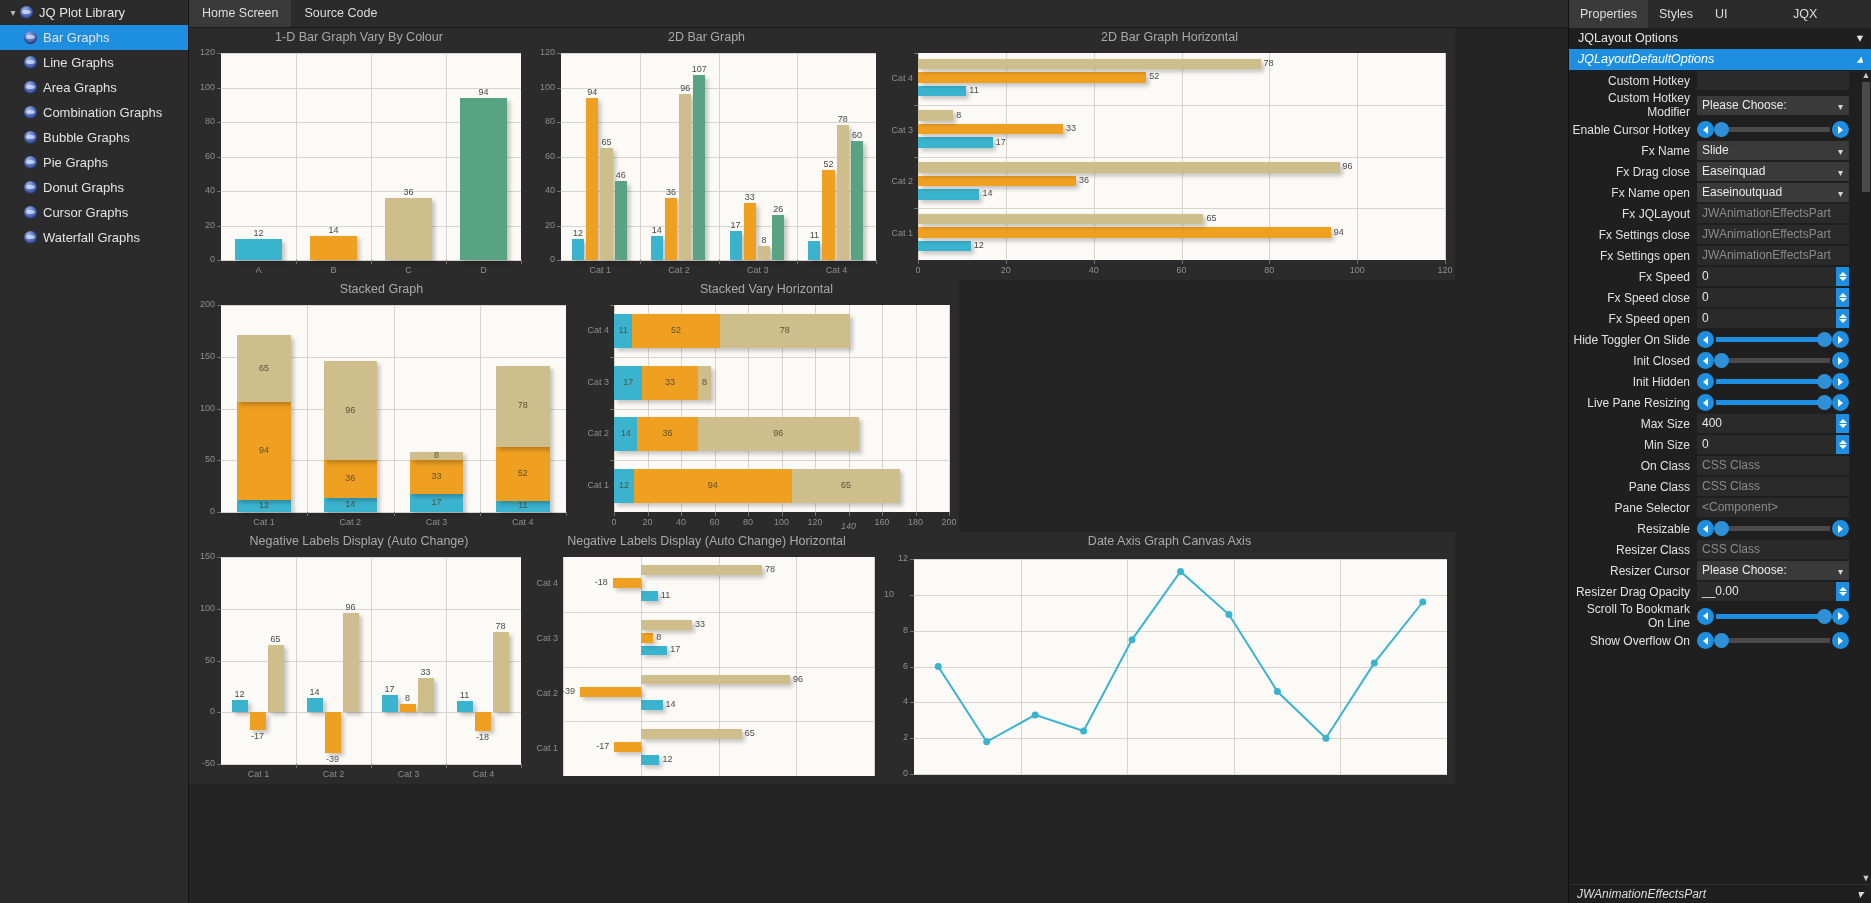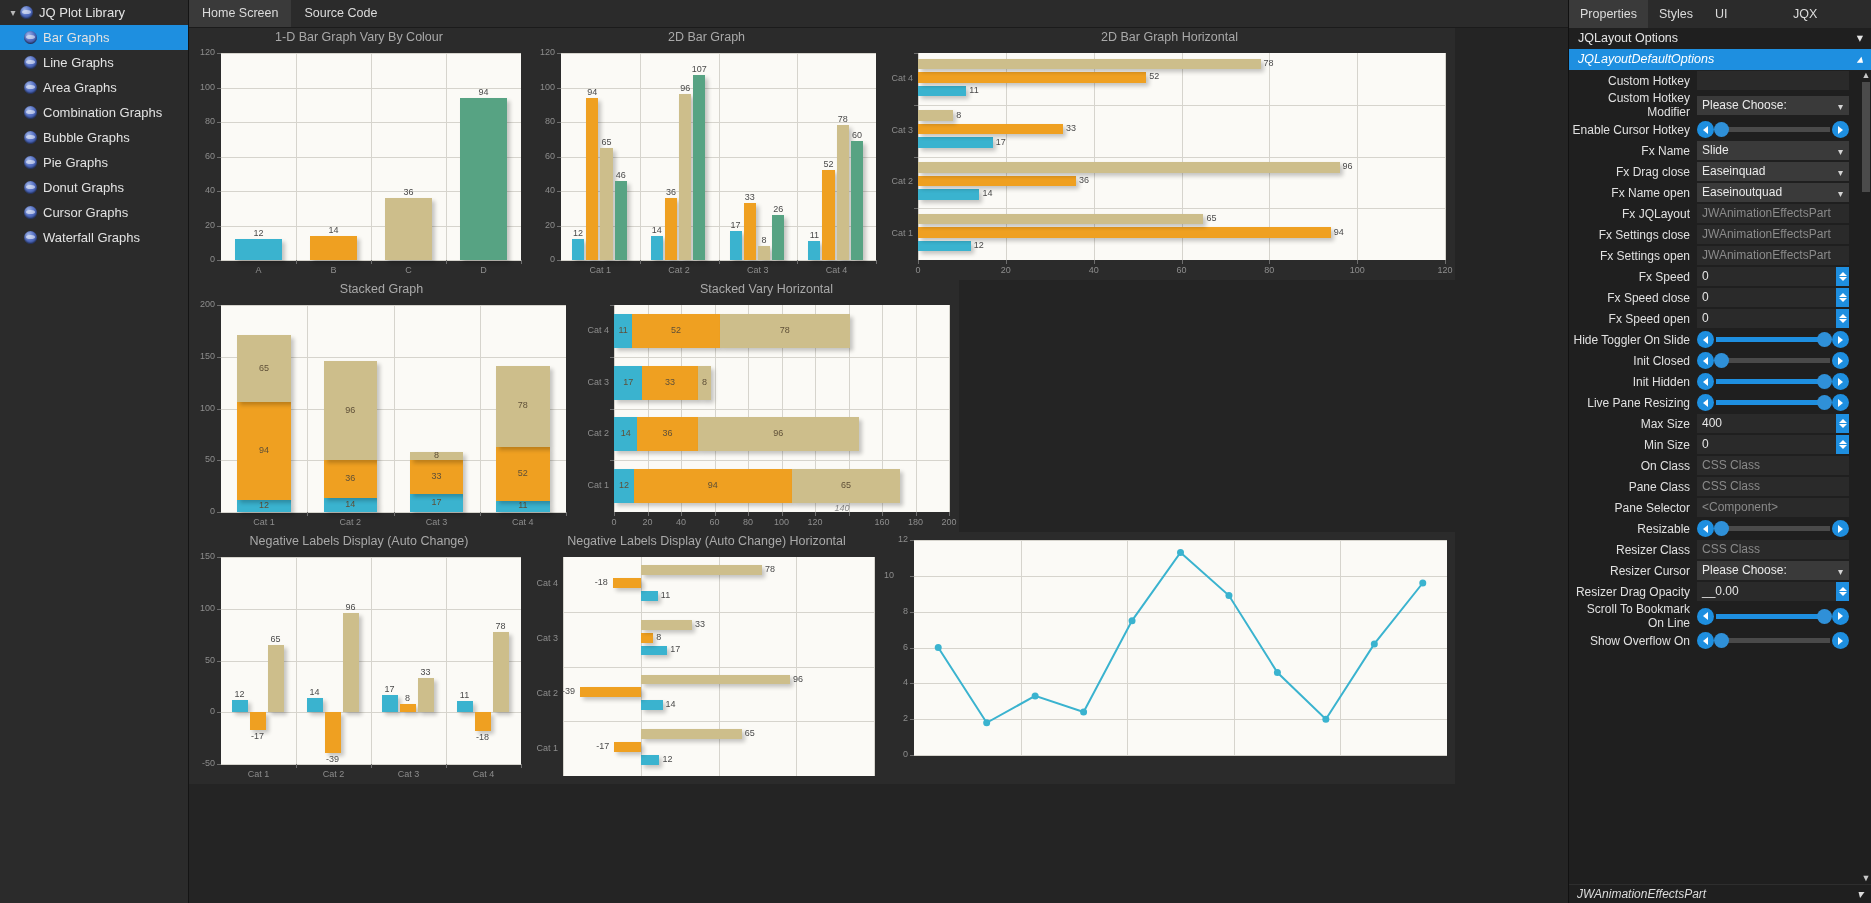--- a/index.html
+++ b/index.html
@@ -427,21 +427,21 @@
             <div class="axlabel" style="left: 93px; top: 218px; width: 28px; text-align: center;">40</div>
             <div class="tick" style="left: 107px; top: 213px; width: 1px; height: 4px;"></div>
             <div class="axlabel" style="left: 126.5px; top: 218px; width: 28px; text-align: center;">60</div>
             <div class="tick" style="left: 140.5px; top: 213px; width: 1px; height: 4px;"></div>
             <div class="axlabel" style="left: 160px; top: 218px; width: 28px; text-align: center;">80</div>
             <div class="tick" style="left: 174px; top: 213px; width: 1px; height: 4px;"></div>
             <div class="axlabel" style="left: 193.5px; top: 218px; width: 28px; text-align: center;">100</div>
             <div class="tick" style="left: 207.5px; top: 213px; width: 1px; height: 4px;"></div>
             <div class="axlabel" style="left: 227px; top: 218px; width: 28px; text-align: center;">120</div>
             <div class="tick" style="left: 241px; top: 213px; width: 1px; height: 4px;"></div>
-            <div class="axlabel" style="left: 260.5px; top: 204px; width: 28px;  font-style: italic;">140</div>
+            <div class="axlabel" style="left: 260.5px; top: 222px; width: 28px; text-align: center; font-style: italic;">140</div>
             <div class="tick" style="left: 274.5px; top: 213px; width: 1px; height: 4px;"></div>
             <div class="axlabel" style="left: 294px; top: 218px; width: 28px; text-align: center;">160</div>
             <div class="tick" style="left: 308px; top: 213px; width: 1px; height: 4px;"></div>
             <div class="axlabel" style="left: 327.5px; top: 218px; width: 28px; text-align: center;">180</div>
             <div class="tick" style="left: 341.5px; top: 213px; width: 1px; height: 4px;"></div>
             <div class="axlabel" style="left: 361px; top: 218px; width: 28px; text-align: center;">200</div>
             <div class="tick" style="left: 375px; top: 213px; width: 1px; height: 4px;"></div>
             <div class="axlabel" style="left: 0px; top: 181.125px; width: 35px; text-align: right;">Cat 1</div>
             <div class="tick" style="left: 36px; top: 161.25px; width: 4px; height: 1px;"></div>
             <div class="axlabel" style="left: 0px; top: 129.375px; width: 35px; text-align: right;">Cat 2</div>
@@ -570,20 +570,21 @@
             <div class="vlabel" style="top: 67.85px; left: 166.065px;">33</div>
             <div class="bar" style="left: 111.75px; top: 39.7625px; width: 17.105px; height: 9.775px; background: rgb(58, 179, 207);"></div>
             <div class="vlabel" style="top: 38.65px; left: 131.855px;">11</div>
             <div class="bar" style="left: 83.76px; top: 26.9875px; width: 27.99px; height: 9.775px; background: rgb(239, 160, 33);"></div>
             <div class="vlabel" style="top: 25.875px; left: 65.76px;">-18</div>
             <div class="bar" style="left: 111.75px; top: 14.2125px; width: 121.29px; height: 9.775px; background: rgb(205, 190, 139);"></div>
             <div class="vlabel" style="top: 13.1px; left: 236.04px;">78</div>
           </div>
         </div>
         <div class="chartcell" style="left: 695px; top: 504px; width: 571px; height: 252px;">
+          <div class="chart-title">Date Axis Graph Canvas Axis</div>
           <div class="plotwrap">
             <div class="plot" style="left: 30px; top: 8px; width: 533px; height: 215px;">
               <div class="gl" style="left: 0px; top: 215px; width: 533px; height: 1px;"></div>
               <div class="gl" style="left: 0px; top: 179.167px; width: 533px; height: 1px;"></div>
               <div class="gl" style="left: 0px; top: 143.333px; width: 533px; height: 1px;"></div>
               <div class="gl" style="left: 0px; top: 107.5px; width: 533px; height: 1px;"></div>
               <div class="gl" style="left: 0px; top: 71.6667px; width: 533px; height: 1px;"></div>
               <div class="gl" style="left: 0px; top: 35.8333px; width: 533px; height: 1px;"></div>
               <div class="gl" style="left: 0px; top: 0px; width: 533px; height: 1px;"></div>
               <div class="gl" style="left: 106.6px; top: 0px; width: 1px; height: 215px;"></div>

